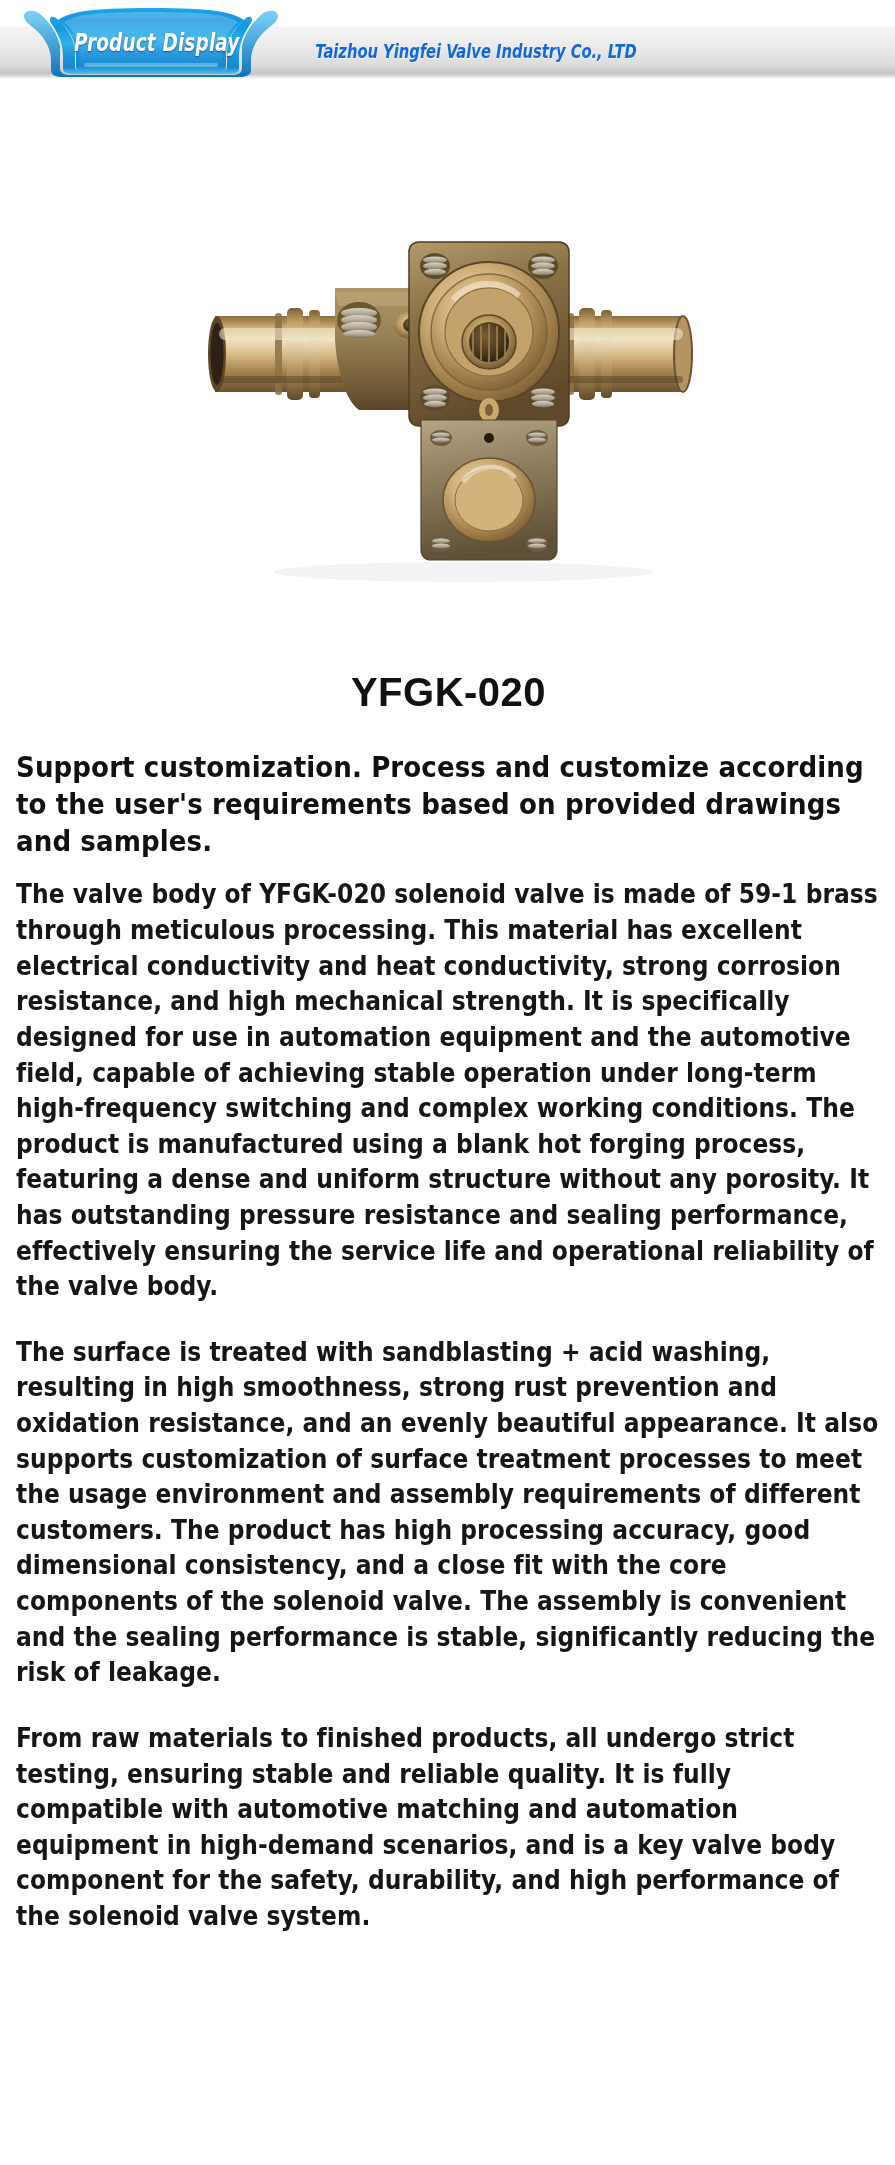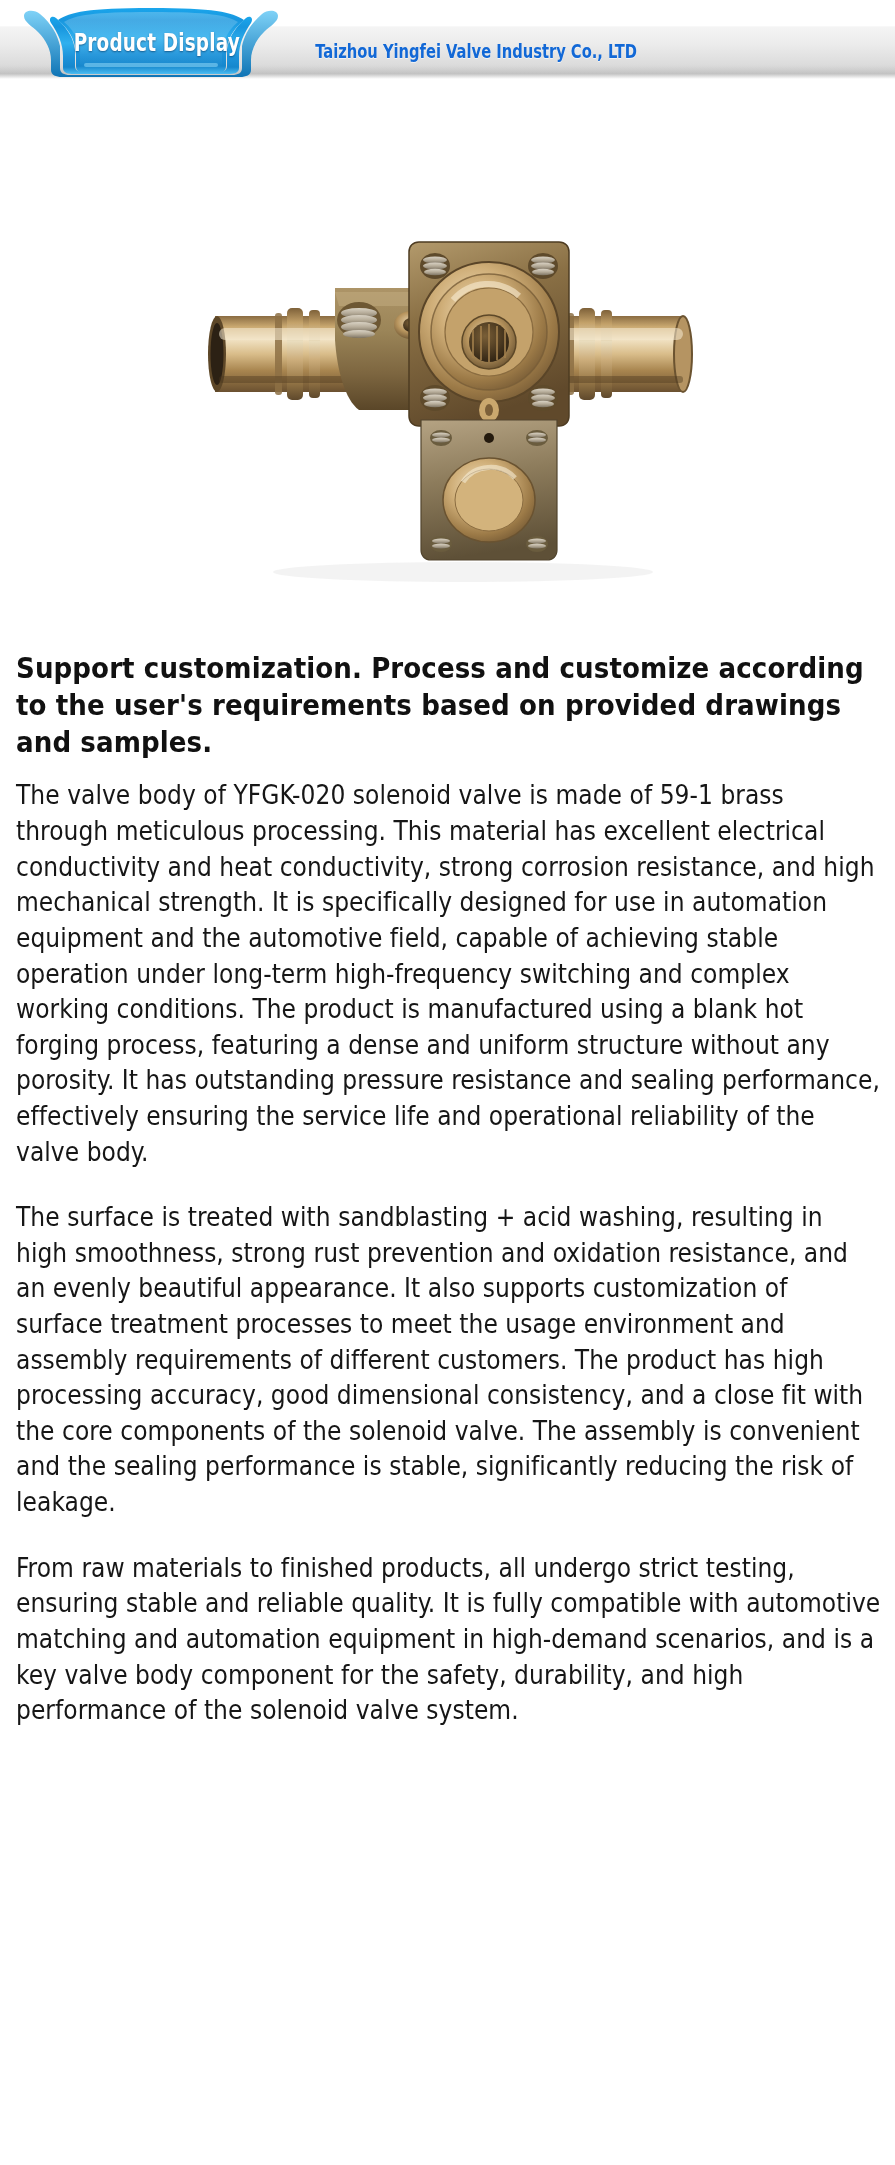--- a/index.html
+++ b/index.html
@@ -12,20 +12,21 @@
     position:relative;
   }
 
   
   .header {
     position:relative;
     width:895px;
     height:80px;
     overflow:hidden;
     background:#ffffff;
+    font-style:italic;
   }
   .header-bar {
     position:absolute;
     left:0; top:26px;
     width:895px; height:48px;
     background:linear-gradient(to bottom,
         #f4f4f4 0%, #ececec 35%, #e2e2e2 62%, #d8d8d8 88%, #cfcfcf 100%);
     border-top:1px solid #f8f8f8;
   }
   .header-bar:after{
@@ -113,21 +114,21 @@
     font-family:"Liberation Sans Narrow","DejaVu Sans Condensed","Liberation Sans", sans-serif;
     font-weight:bold;
     font-size:29px;
     line-height:1.27;
     color:#111111;
     margin:0 0 18px 0;
     letter-spacing:0.1px;
   }
   .para{
     font-family:"Liberation Sans Narrow","DejaVu Sans Condensed","Liberation Sans", sans-serif;
-    font-weight:normal;
+    font-weight:bold;
     font-size:26px;
     line-height:1.37;
     color:#161616;
     margin:0 0 30px 0;
     letter-spacing:0.05px;
   }
   .para:last-child{ margin-bottom:8px; }
 </style>
 </head>
 <body>
@@ -370,19 +371,20 @@
       <path d="M300,362 A32,30 0 0 1 352,358" fill="none" stroke="#f5ebd3" stroke-width="5" opacity="0.6"></path>
 
       <ellipse cx="326" cy="318" rx="5" ry="5" fill="#241a0e"></ellipse>
     </g>
 
     <ellipse cx="300" cy="452" rx="190" ry="10" fill="#cfcfcf" opacity="0.25"></ellipse>
   </svg>
 </div>
 
 <div class="content">
+  <div class="product-title">YFGK-020</div>
 
   <div class="lead">Support customization. Process and customize according to the user's requirements based on provided drawings and samples.</div>
 
   <p class="para">The valve body of YFGK-020 solenoid valve is made of 59-1 brass through meticulous processing. This material has excellent electrical conductivity and heat conductivity, strong corrosion resistance, and high mechanical strength. It is specifically designed for use in automation equipment and the automotive field, capable of achieving stable operation under long-term high-frequency switching and complex working conditions. The product is manufactured using a blank hot forging process, featuring a dense and uniform structure without any porosity. It has outstanding pressure resistance and sealing performance, effectively ensuring the service life and operational reliability of the valve body.</p>
   <p class="para">The surface is treated with sandblasting + acid washing, resulting in high smoothness, strong rust prevention and oxidation resistance, and an evenly beautiful appearance. It also supports customization of surface treatment processes to meet the usage environment and assembly requirements of different customers. The product has high processing accuracy, good dimensional consistency, and a close fit with the core components of the solenoid valve. The assembly is convenient and the sealing performance is stable, significantly reducing the risk of leakage.</p>
   <p class="para">From raw materials to finished products, all undergo strict testing, ensuring stable and reliable quality. It is fully compatible with automotive matching and automation equipment in high-demand scenarios, and is a key valve body component for the safety, durability, and high performance of the solenoid valve system.</p>
 </div>
 
 </body></html>

